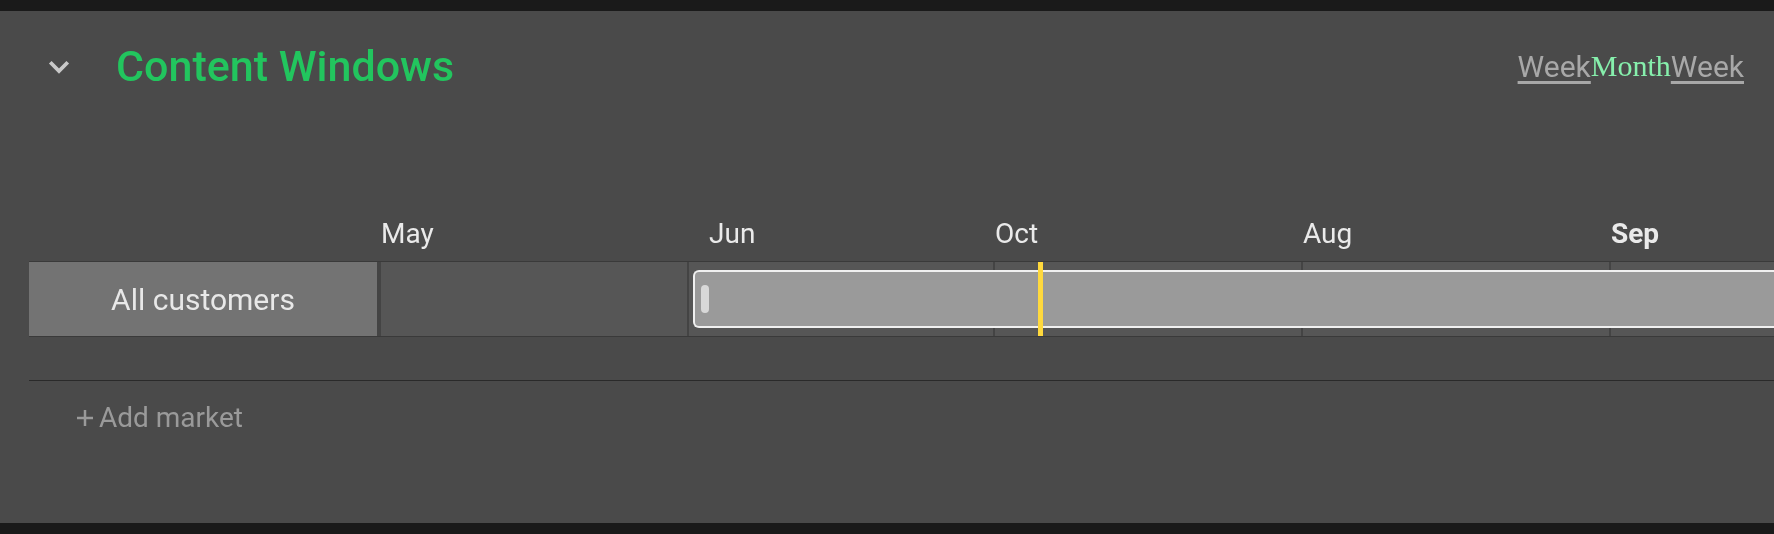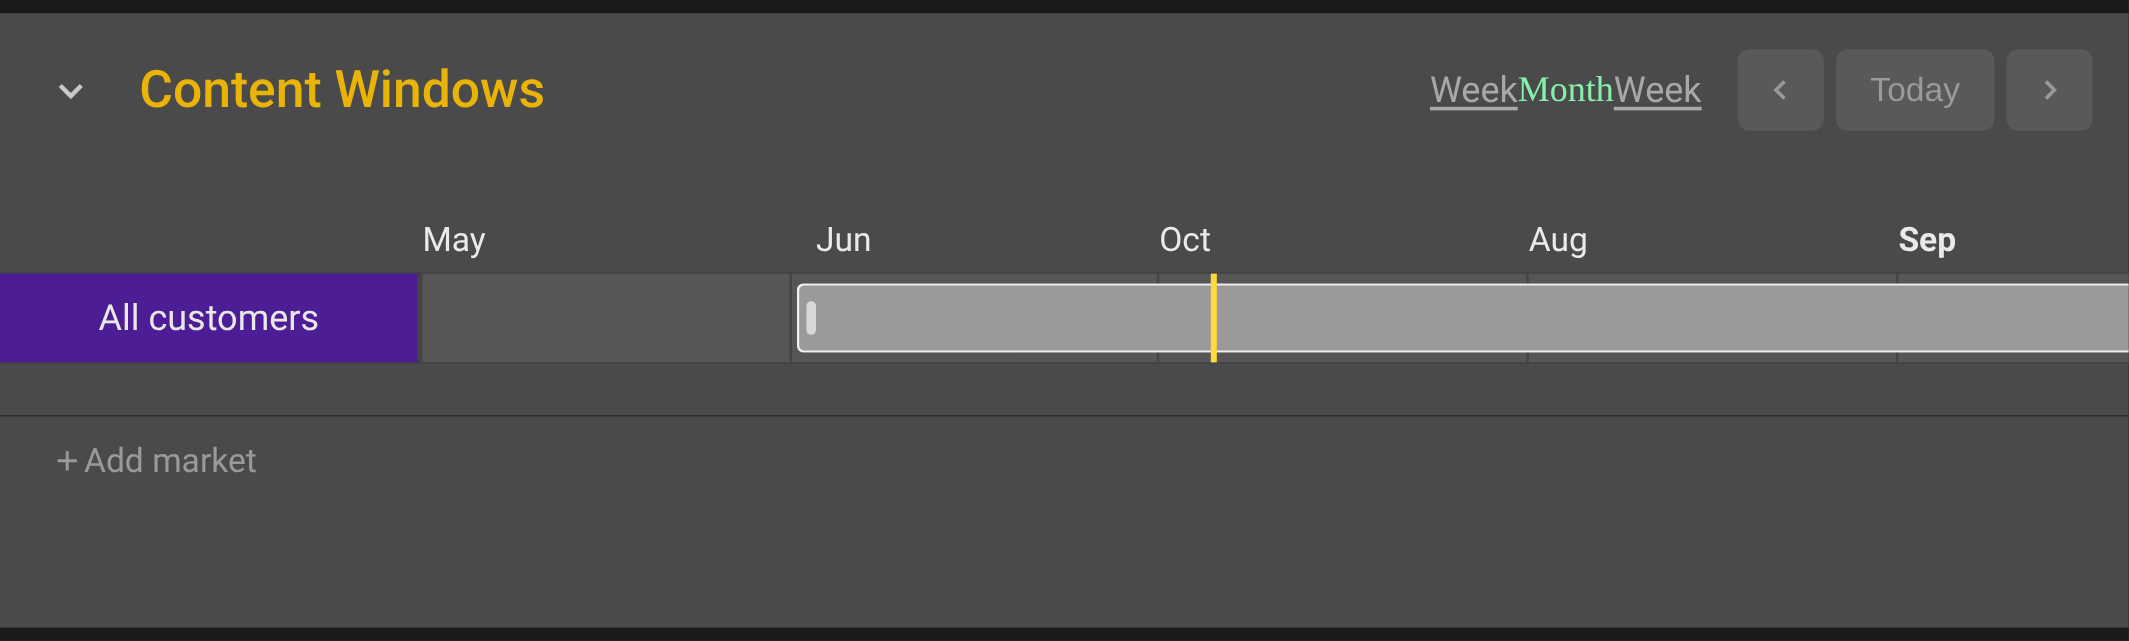--- a/index.html
+++ b/index.html
@@ -44,21 +44,21 @@
   .chevron-down svg {
     width: 30px;
     height: 30px;
     stroke: #c8c8c8;
     stroke-width: 3;
     fill: none;
   }
   .title {
     font-size: 43px;
     font-weight: 500;
-    color: #eab308;
+    color: #22c55e;
   }
   .header-right {
     display: flex;
     align-items: center;
     gap: 30px;
   }
   .view-tabs {
     display: flex;
     align-items: center;
   }
@@ -100,21 +100,22 @@
   .nav-btn svg {
     width: 24px;
     height: 24px;
     stroke: #9a9a9a;
     stroke-width: 3;
     fill: none;
   }
   .timeline-container {
     position: relative;
     flex: 1;
-    margin-top: 44px;
+    margin-top: 96px;
+    padding-left: 29px;
   }
   .timeline-header {
     position: relative;
     height: 44px;
   }
   .month-label {
     position: absolute;
     font-size: 28px;
     color: #eaeaea;
     top: 0;
@@ -130,21 +131,21 @@
     position: absolute;
     left: 0;
     top: 0;
     bottom: 0;
     width: 350px;
     display: flex;
     align-items: center;
     justify-content: center;
     font-size: 30px;
     color: #e8e8e8;
-    background: #4c1d95;
+    background: #737373;
     border-right: 2px solid #444;
     z-index: 3;
   }
   .grid-line {
     position: absolute;
     top: 0;
     bottom: 0;
     width: 2px;
     background: #444;
     z-index: 1;
@@ -216,33 +217,20 @@
             <polyline points="5 9 12 16 19 9"></polyline>
           </svg>
       </div>
       <div class="title">Content Windows</div>
     </div>
     <div class="header-right">
       <div class="view-tabs">
         <span class="view-tab">Week</span>
         <span class="view-tab active">Month</span>
         <span class="view-tab">Week</span>
-      </div>
-      <div class="nav-controls">
-        <button class="nav-btn arrow">
-          <svg viewBox="0 0 24 24">
-              <polyline points="15 5 8 12 15 19"></polyline>
-            </svg>
-        </button>
-        <button class="nav-btn today">Today</button>
-        <button class="nav-btn arrow">
-          <svg viewBox="0 0 24 24">
-              <polyline points="9 5 16 12 9 19"></polyline>
-            </svg>
-        </button>
       </div>
     </div>
   </div>
 
   <div class="timeline-container">
     <div class="timeline-header" id="timeline-header">
         <div class="month-label" style="left: 352px;">May</div>
         <div class="month-label" style="left: 680px;">Jun</div>
         <div class="month-label" style="left: 966px;">Oct</div>
         <div class="month-label" style="left: 1274px;">Aug</div>

